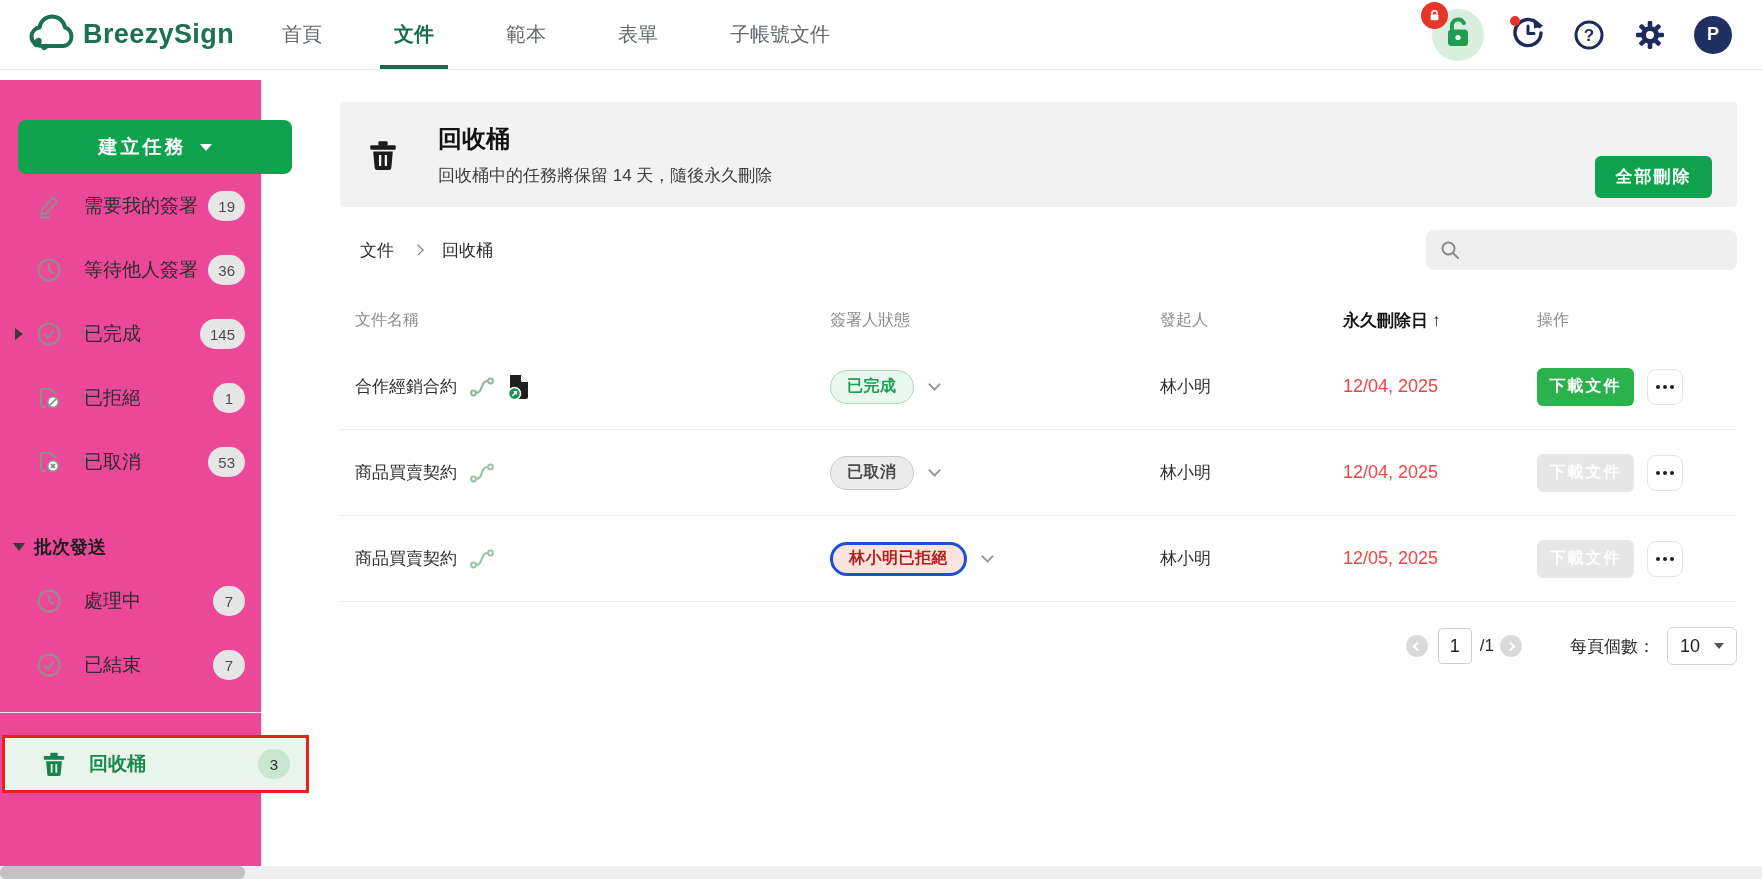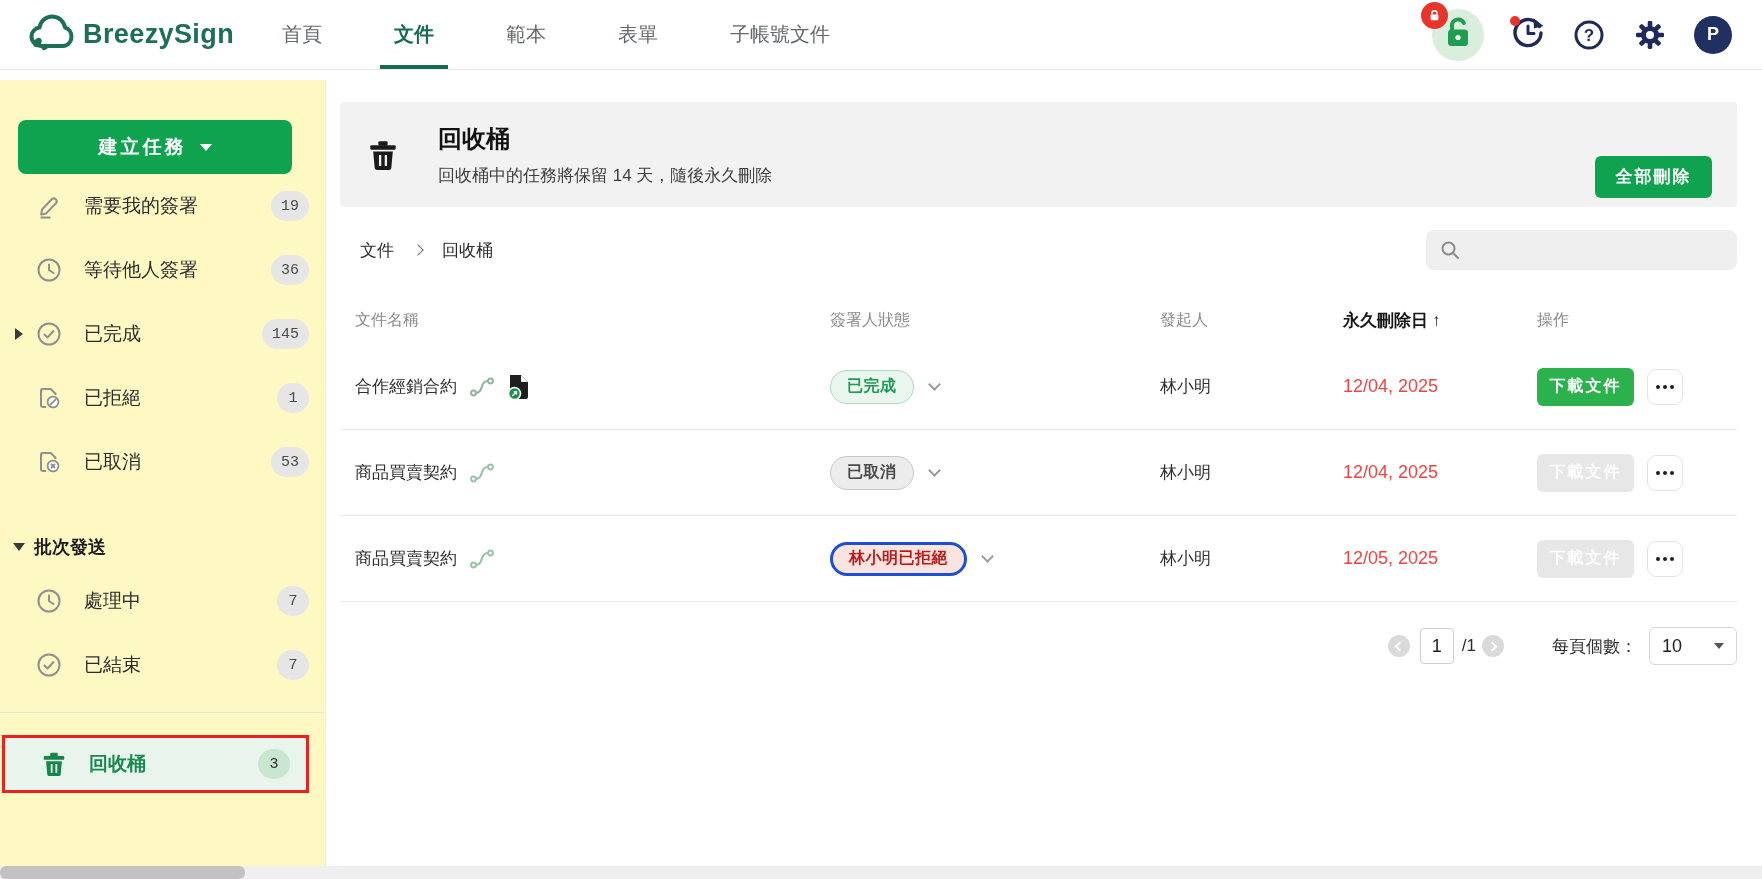--- a/index.html
+++ b/index.html
@@ -22,40 +22,40 @@
                display:flex; align-items:center; justify-content:center; cursor:pointer; }
   .lock-badge { position:absolute; top:-7px; left:-11px; width:27px; height:27px; border-radius:50%;
                 background:#e8352c; display:flex; align-items:center; justify-content:center; }
   .hist-wrap { position:relative; cursor:pointer; display:flex; }
   .hist-dot { position:absolute; top:1px; left:0px; width:10px; height:10px; border-radius:50%; background:#e8352c; }
   .icon-btn { cursor:pointer; display:flex; }
   .avatar { width:38px; height:38px; border-radius:50%; background:#203061; color:#fff;
             font-size:18px; font-weight:bold; display:flex; align-items:center; justify-content:center; cursor:pointer; }
 
   
-  .sidebar { position:absolute; top:80px; left:0; width:326px; bottom:13px; background:#fef9c3;
+  .sidebar { position:absolute; top:80px; left:0; width:262px; bottom:13px; background:#ec4899;
              border-right:1px solid #ececec; z-index:2; }
   .create-btn { margin:40px 18px 0 18px; width:274px; height:54px; background:#0fa24f; color:#fff;
                 border:none; border-radius:8px; font-size:19px; font-weight:bold; letter-spacing:3px;
                 display:flex; align-items:center; justify-content:center; gap:13px; cursor:pointer;
                 font-family:inherit; }
   .caret-down-white { width:0; height:0; border-left:6px solid transparent; border-right:6px solid transparent;
                 border-top:7px solid #fff; }
   .section-title { position:relative; margin:41px 0 10px 0; padding-left:30px; height:24px;
                    display:flex; align-items:center; font-size:18px; font-weight:bold; color:#1c1c1e; }
   .section-title.with-caret { padding-left:34px; }
   .caret-down-dark { position:absolute; left:13px; top:8px; width:0; height:0;
                 border-left:6px solid transparent; border-right:6px solid transparent; border-top:8px solid #3a3a3a; }
   .side-item { position:relative; height:64px; display:flex; align-items:center; padding-left:36px; cursor:pointer; }
   .caret-right-dark { position:absolute; left:15px; width:0; height:0;
                 border-top:6px solid transparent; border-bottom:6px solid transparent; border-left:8px solid #3a3a3a; }
   .side-icon { width:26px; height:26px; flex:0 0 26px; }
   .side-label { margin-left:22px; font-size:19px; color:#2c2c2e; }
   .count { position:absolute; right:16px; min-width:32px; height:30px; padding:0 10px; border-radius:16px;
-           background:#e6e6e6; color:#4c4c4c; font-size:15px; display:flex; align-items:center; justify-content:center;font-family:Liberation Mono, monospace; }
+           background:#e6e6e6; color:#4c4c4c; font-size:15px; display:flex; align-items:center; justify-content:center; }
   .side-divider { margin-top:15px; border-top:1px solid #e4e4e4; }
   .trash-annotation { margin:22px 0 0 2px; width:307px; border:3px solid #e8231f; }
   .side-item.selected { height:52px; background:#e9f4ec; }
   .side-item.selected .side-label { color:#168a4c; font-weight:bold; }
   .side-item.selected .count { background:#c9e6d0; color:#2d2d2d; }
 
   
   .main { position:absolute; top:80px; left:312px; right:0; bottom:13px; background:#fff; overflow:hidden; }
   .banner { margin:22px 25px 0 28px; height:105px; background:#f1f2f1; border-radius:4px;
             display:flex; align-items:center; }
@@ -108,21 +108,21 @@
   .pagination { margin:25px 25px 0 28px; display:flex; align-items:center; justify-content:flex-end; }
   .pg-circle { width:22px; height:22px; border-radius:50%; background:#dadada; display:flex;
                align-items:center; justify-content:center; cursor:default; }
   .pg-chev { width:7px; height:7px; border-right:2px solid #fff; border-bottom:2px solid #fff; }
   .pg-chev.left  { transform:rotate(135deg); margin-left:2px; }
   .pg-chev.right { transform:rotate(-45deg); margin-right:2px; }
   .page-input { width:34px; height:36px; margin-left:10px; border:1px solid #cfcfcf; border-radius:4px;
                 text-align:center; font-size:18px; color:#1c1c1c; font-family:inherit; outline:none; }
   .page-total { margin:0 6px 0 8px; font-size:17px; color:#2c2c2c; }
   .per-page-label { margin-left:48px; font-size:17px; color:#2c2c2c; }
-  .per-page-select { margin-left:12px; width:88px; height:38px; border:1px solid #d6d6d6; border-radius:6px;
+  .per-page-select { margin-left:12px; width:70px; height:38px; border:1px solid #d6d6d6; border-radius:6px;
                 background:#fff; display:flex; align-items:center; justify-content:space-between;
                 padding:0 12px; font-size:18px; color:#222; cursor:pointer; }
   .caret-down-sm { width:0; height:0; border-left:5px solid transparent; border-right:5px solid transparent;
                 border-top:6px solid #555; }
 
   .hscroll { position:absolute; left:0; bottom:0; width:100%; height:13px; background:#efefef; z-index:8; }
   .hscroll-thumb { width:245px; height:100%; background:#c2c2c2; border-radius:6px; }
 </style>
 </head>
 <body>

